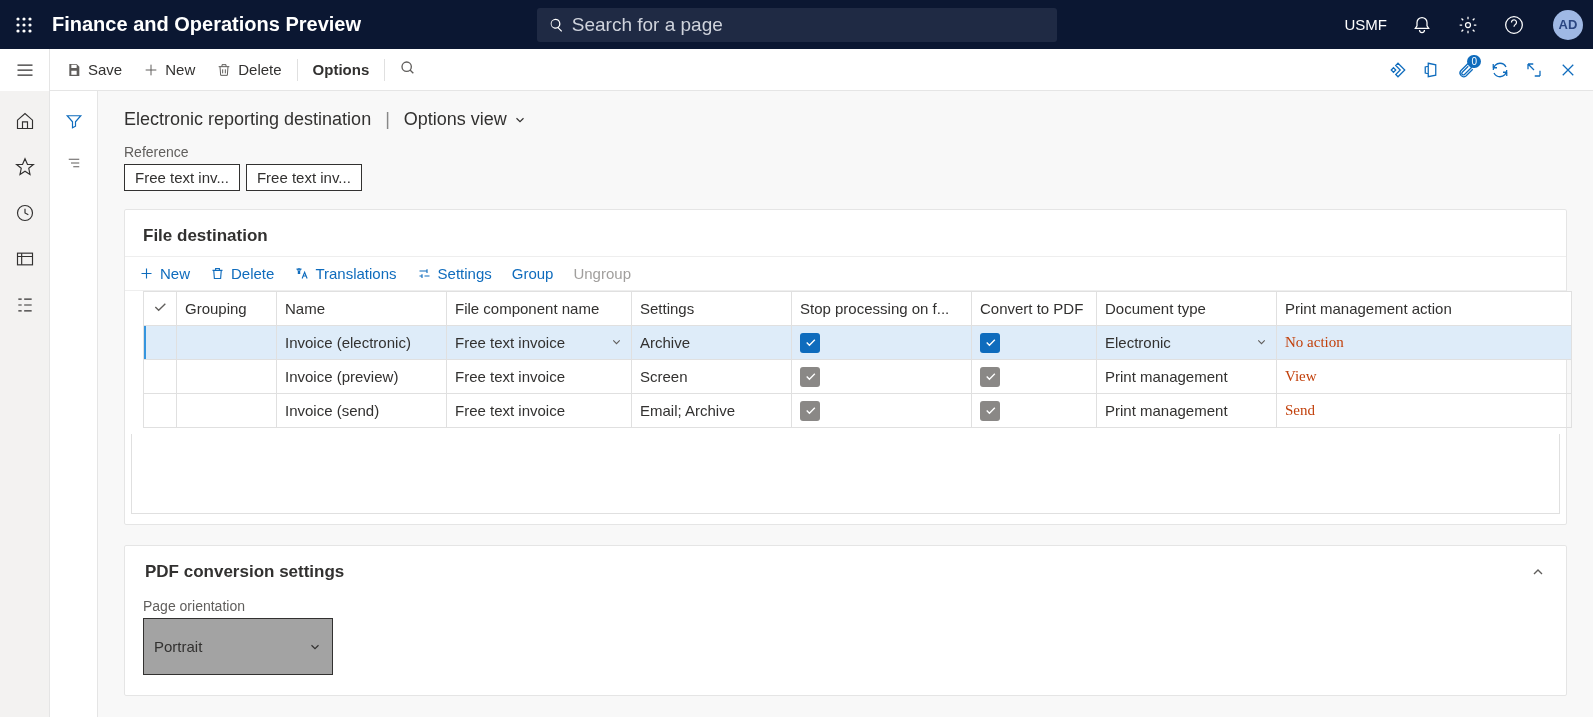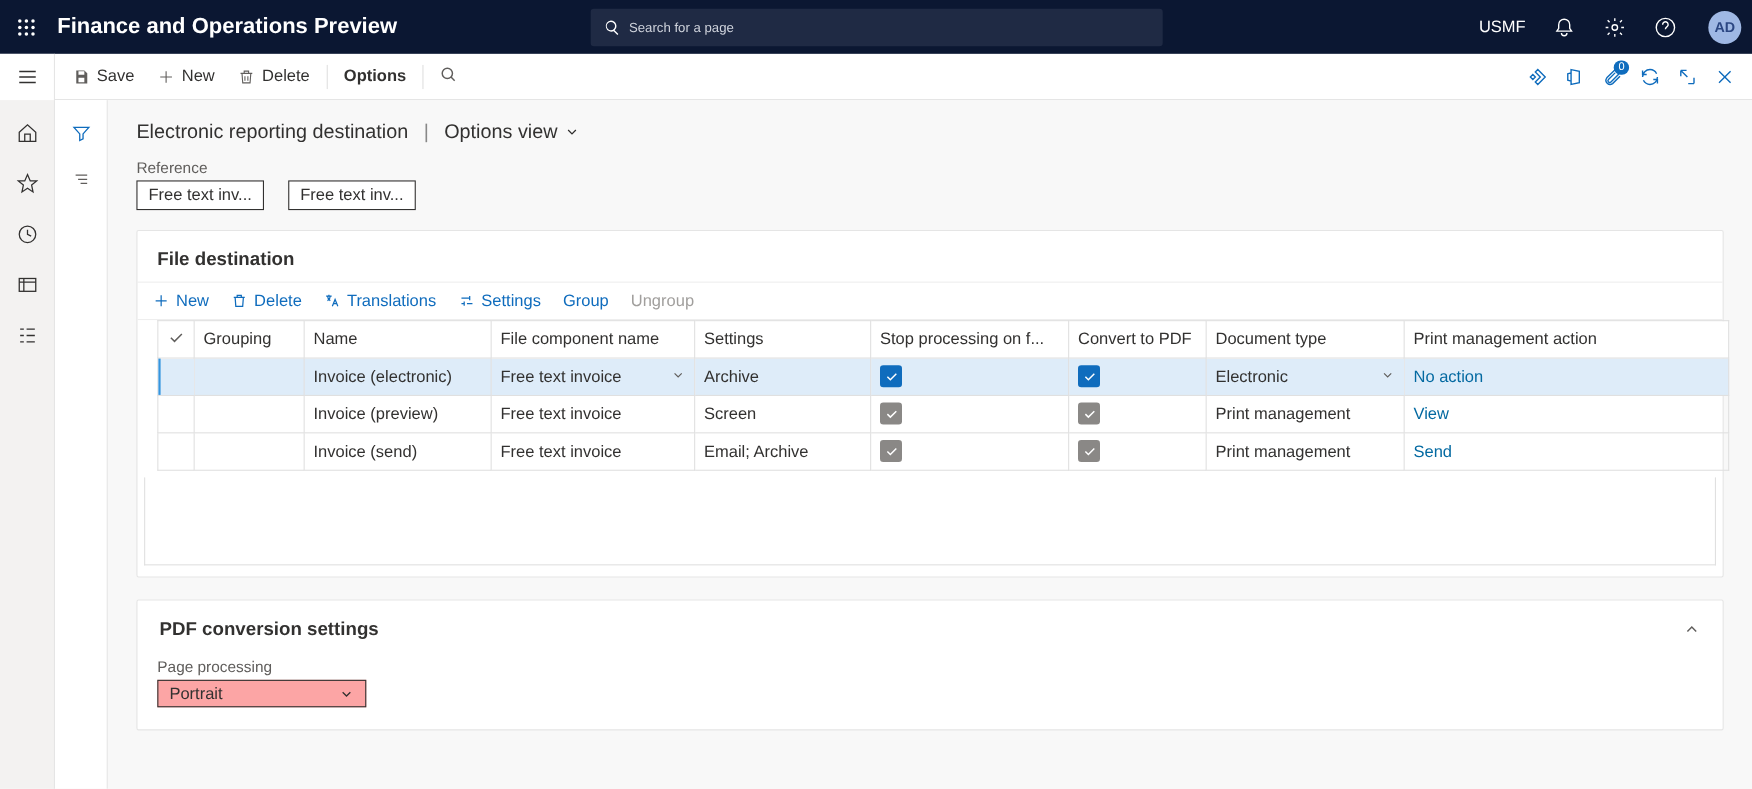--- a/index.html
+++ b/index.html
@@ -6,21 +6,21 @@
 body { font-family: "Segoe UI", -apple-system, sans-serif; font-size: 14px; color: #323130; background: #f8f8f8; overflow: hidden; }
 
 
 .topbar { height: 49px; background: #0b1732; color: #fff; display: flex; align-items: center; padding: 0 10px; }
 .topbar .waffle { width: 28px; height: 28px; display:flex; align-items:center; justify-content:center; cursor:pointer; margin-right: 14px; }
 .topbar .waffle svg { width: 18px; height: 18px; }
 .topbar .app-title { font-size: 20px; font-weight: 600; }
 .topbar .spacer { flex: 1; }
 .topbar .search-wrap { position:absolute; left:50%; transform:translateX(-50%); display:flex; align-items:center; background:#1f2a44; border-radius:3px; height:34px; width:520px; padding:0 12px; }
 .topbar .search-wrap svg { width:16px; height:16px; margin-right:8px; fill:#fff; }
-.topbar .search-wrap input { background:transparent; border:none; outline:none; color:#fff; font-size:12px; width:100%; }
+.topbar .search-wrap input { background:transparent; border:none; outline:none; color:#fff; font-size:19px; width:100%; }
 .topbar .search-wrap input::placeholder { color:#cfd3dc; }
 .topbar .right { display:flex; align-items:center; gap: 24px; margin-left:auto; }
 .topbar .right .entity { font-size:15px; }
 .topbar .right .icon-btn { width:22px; height:22px; display:flex; align-items:center; justify-content:center; cursor:pointer; }
 .topbar .right .icon-btn svg { width:20px; height:20px; stroke:#fff; fill:none; stroke-width:1.5; }
 .topbar .avatar { width:30px; height:30px; border-radius:50%; background:#9fb8e4; color:#2b4682; display:flex; align-items:center; justify-content:center; font-size:13px; font-weight:600; margin-left:4px;}
 
 
 .actionbar { height:42px; background:#fff; border-bottom:1px solid #e5e5e5; display:flex; align-items:center; padding:0 10px 0 56px; gap:1px; }
 .actionbar .btn { display:flex; align-items:center; gap:6px; padding:6px 10px; font-size:15px; cursor:pointer; color:#323130; }
@@ -55,21 +55,21 @@
 .secondrail .sitem.lines svg { stroke:#605e5c; fill:none; stroke-width:1.6; }
 
 
 .main { flex:1; overflow:auto; padding:18px 26px 30px 26px; }
 .header-row { display:flex; align-items:center; gap:14px; font-size:18px; margin-bottom:14px; }
 .header-row .sep { color:#888; }
 .header-row .view { display:flex; align-items:center; gap:6px; cursor:pointer;}
 .header-row .view svg { width:14px; height:14px; stroke:#323130; fill:none; stroke-width:2;}
 
 .ref-label { font-size:14px; color:#605e5c; margin-bottom:4px; }
-.ref-box-row { display:flex; gap:22px; margin-bottom:18px; }
+.ref-box-row { display:flex; gap:6px; margin-bottom:18px; }
 .ref-box { border:1px solid #323130; padding:4px 10px; font-size:15px; background:#fff; max-width:120px; overflow:hidden; text-overflow:ellipsis; white-space:nowrap; }
 
 .card { background:#fff; border:1px solid #e5e5e5; border-radius:2px; margin-bottom:20px; }
 .card-title { font-size:17px; font-weight:600; padding:16px 18px 10px; }
 .card-title.collapse-row { display:flex; align-items:center; justify-content:space-between; padding:16px 20px; cursor:pointer;}
 .card-title.collapse-row svg { width:16px; height:16px; stroke:#605e5c; fill:none; stroke-width:2;}
 
 .grid-toolbar { display:flex; align-items:center; gap:20px; border-top:1px solid #eee; border-bottom:1px solid #eee; padding:8px 14px; }
 .grid-toolbar .tbtn { display:flex; align-items:center; gap:6px; font-size:15px; color:#0f6cbd; cursor:pointer; }
 .grid-toolbar .tbtn svg { width:15px; height:15px; stroke:#0f6cbd; fill:none; stroke-width:1.8;}
@@ -80,34 +80,34 @@
 table.grid th, table.grid td { border:1px solid #e0e0e0; padding:6px 8px; text-align:left; font-size:15px; font-weight:400; height:34px; }
 table.grid th { color:#323130; background:#fff; }
 table.grid th.check-col, table.grid td.check-col { width:30px; text-align:center; }
 table.grid th.group-col, table.grid td.group-col { width:100px; }
 table.grid tr.selected td { background:#deecf9; }
 table.grid tr.selected td:first-child { position:relative; }
 table.grid tr.selected td:first-child::before { content:''; position:absolute; left:0; top:0; bottom:0; width:2px; background:#3595de; }
 table.grid td.dropdown { position:relative; }
 table.grid td.dropdown .chev { position:absolute; right:8px; top:50%; transform:translateY(-50%);}
 table.grid td.dropdown .chev svg { width:13px; height:13px; stroke:#605e5c; fill:none; stroke-width:2;}
-table.grid td.disabled { color:#0369a1; }
+table.grid td.disabled { color:#c2410c;font-family:Liberation Serif, serif; }
 
 .cbx { width:20px; height:20px; border-radius:3px; display:inline-flex; align-items:center; justify-content:center; }
 .cbx.blue { background:#0f6cbd; }
 .cbx.gray { background:#8a8886; }
 .cbx svg { width:13px; height:13px; stroke:#fff; fill:none; stroke-width:2.5;}
 
 .th-check svg { width:16px; height:16px; stroke:#605e5c; fill:none; stroke-width:2;}
 
 .grid-empty-space { height:80px; border:1px solid #e0e0e0; border-top:none; margin:0 6px 10px;}
 
 .pdf-body { padding:0 18px 20px; }
 .field-label { font-size:14px; color:#605e5c; margin-bottom:4px; }
-.select-box { border:1px solid #323130; padding:3px 10px; width:190px; display:flex; align-items:center; justify-content:space-between; font-size:15px; background:#fca5a5; cursor:pointer;}
+.select-box { border:1px solid #323130; padding:19px 10px; width:190px; display:flex; align-items:center; justify-content:space-between; font-size:15px; background:#a3a3a3; cursor:pointer;}
 .select-box svg { width:14px; height:14px; stroke:#323130; fill:none; stroke-width:2;}
 </style>
 </head>
 <body>
 
 <div class="topbar">
   <div class="waffle">
     <svg viewBox="0 0 18 18">
         <g fill="#fff">
           <circle cx="3" cy="3" r="1.6"></circle>
@@ -407,21 +407,21 @@
     </div>
 
     <div class="card">
       <div class="card-title collapse-row">
         <span>PDF conversion settings</span>
         <svg viewBox="0 0 24 24">
             <path d="M6 15l6-6 6 6"></path>
           </svg>
       </div>
       <div class="pdf-body">
-        <div class="field-label">Page processing</div>
+        <div class="field-label">Page orientation</div>
         <div class="select-box">
           <span>Portrait</span>
           <svg viewBox="0 0 24 24">
               <path d="M6 9l6 6 6-6"></path>
             </svg>
         </div>
       </div>
     </div>
 
   </div>

